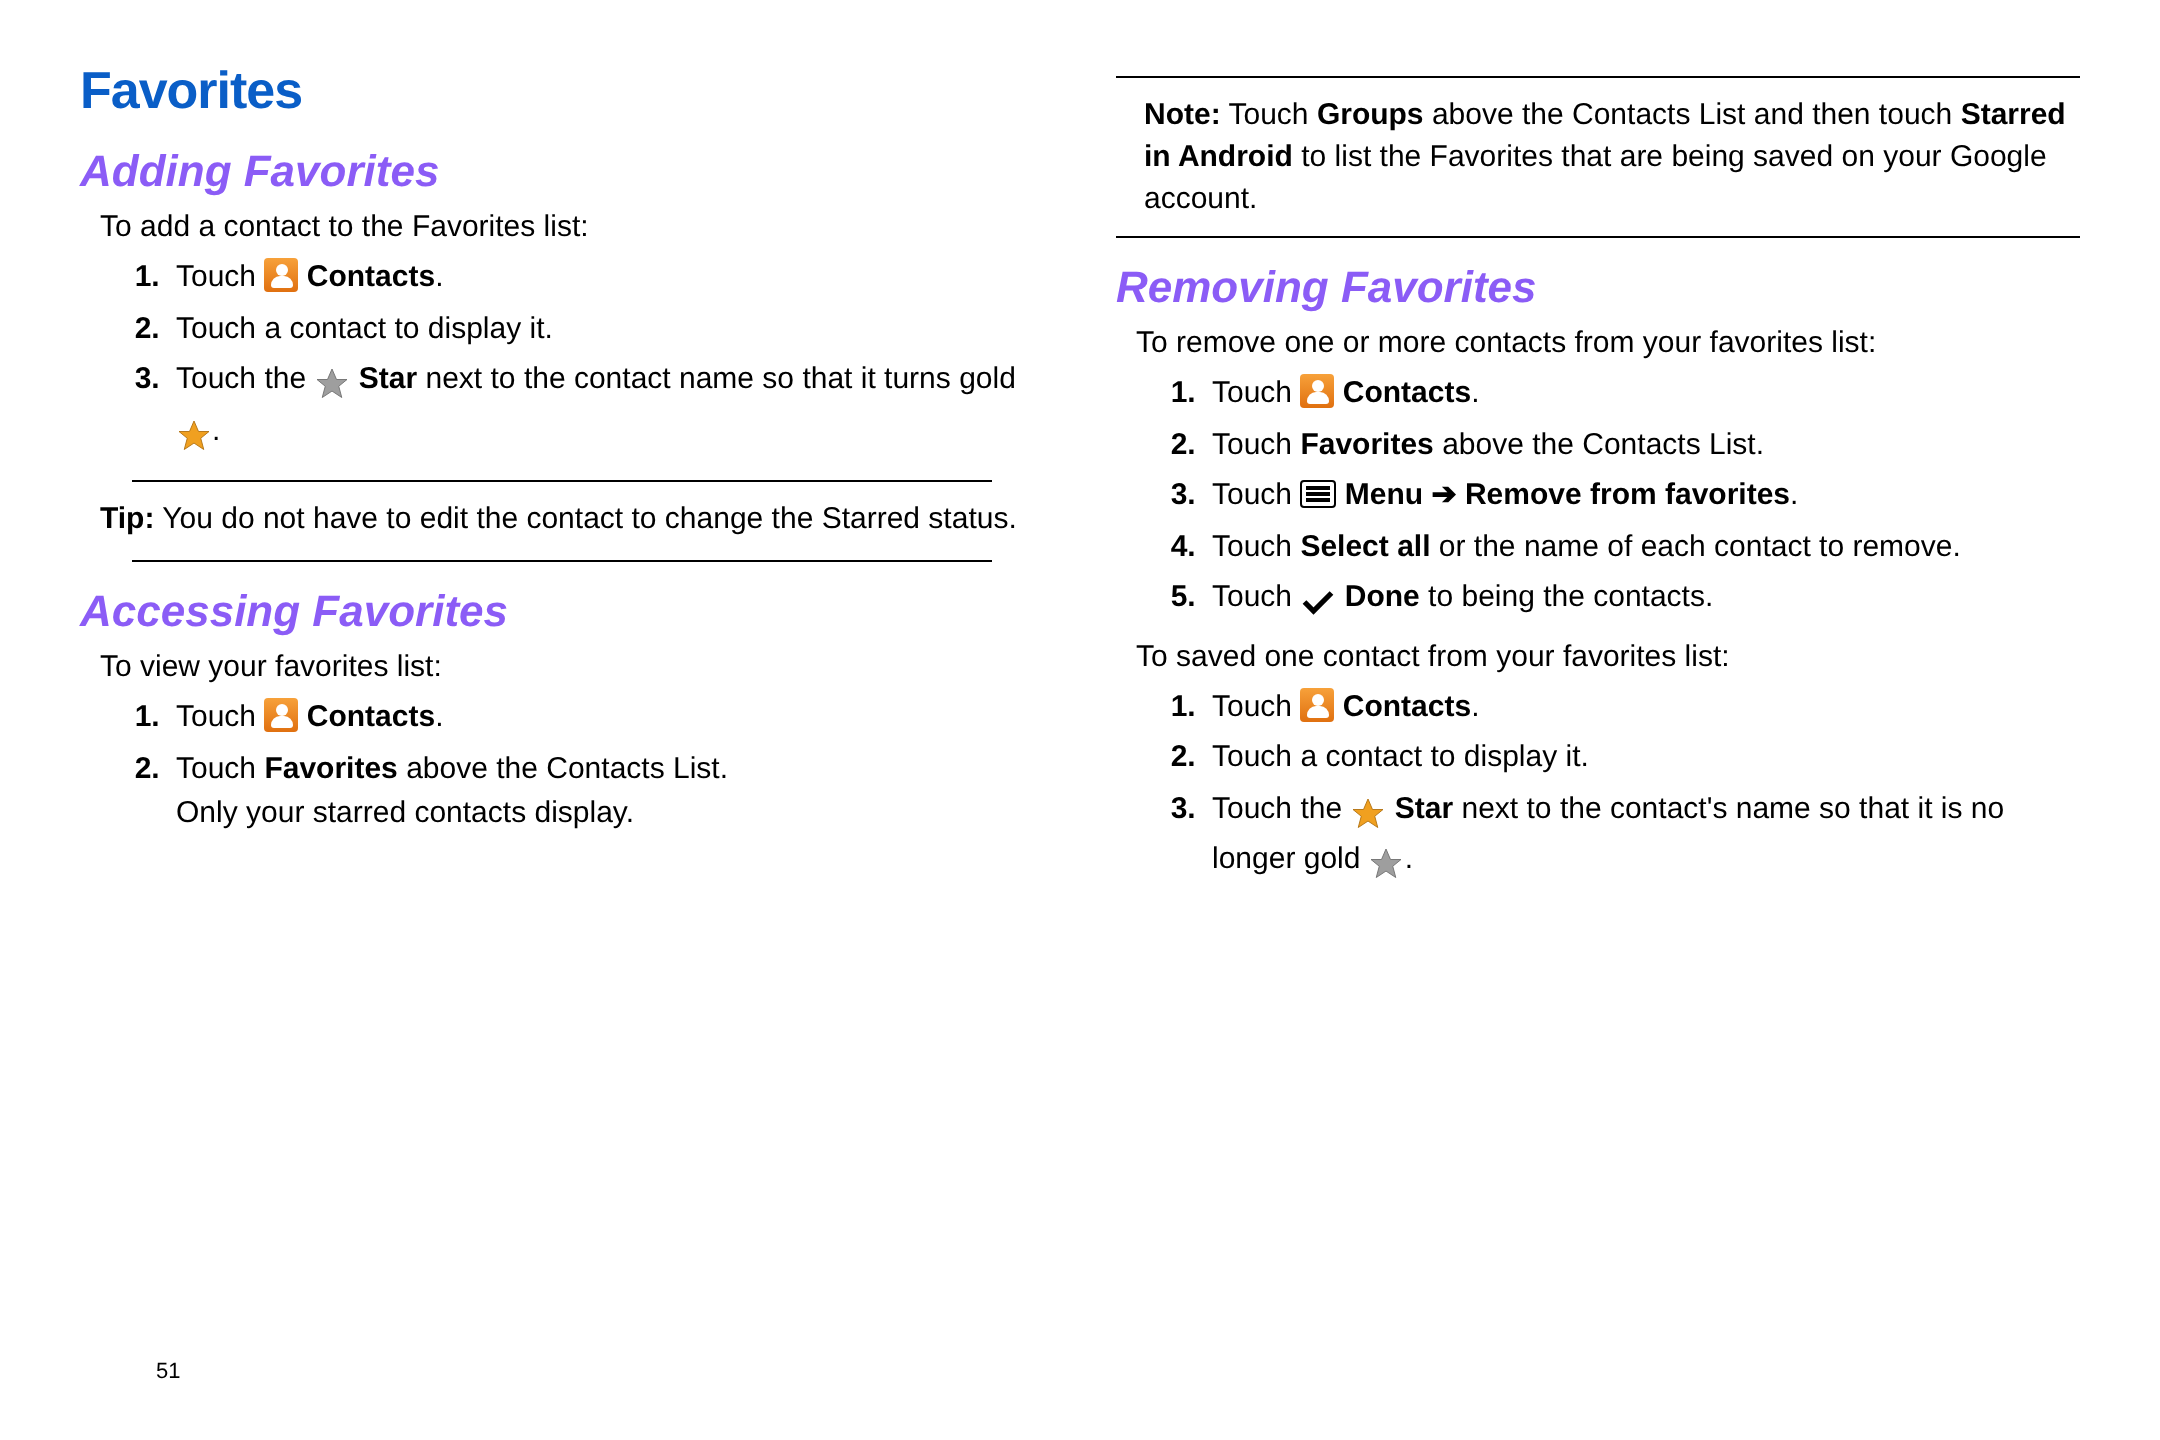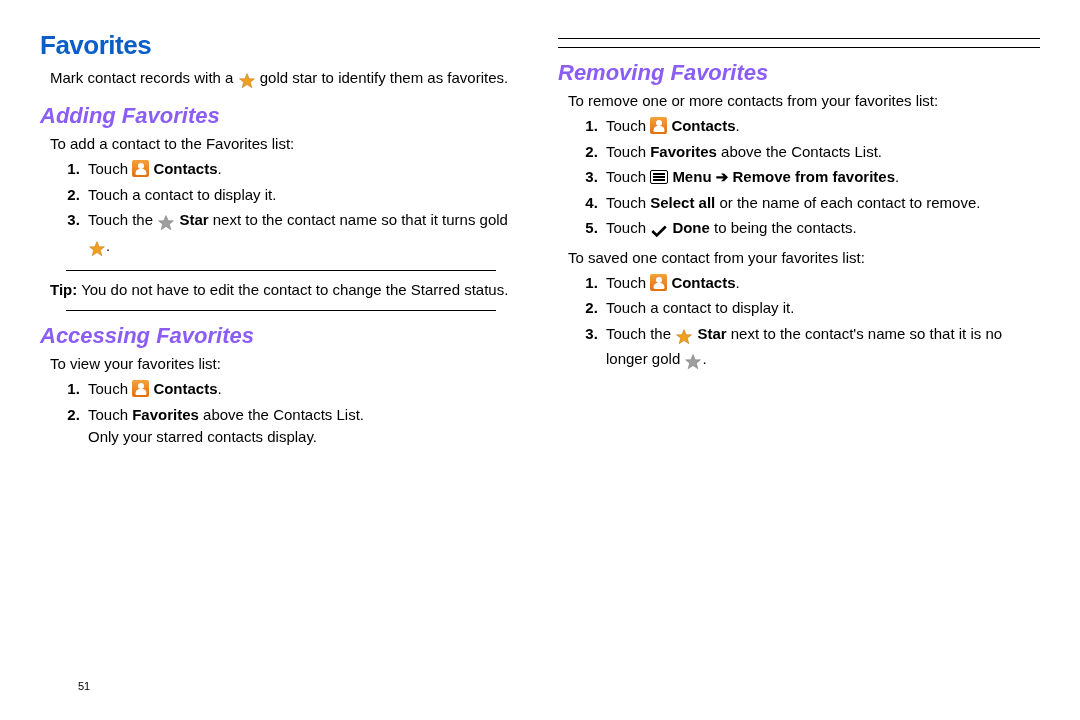--- a/index.html
+++ b/index.html
@@ -141,29 +141,20 @@
     bottom: 28px;
     font-size: 11px;
   }
 </style>
 </head>
 <body>
 
 <div class="page">
   <div class="col">
     <h1>Favorites</h1>
-    <p class="indent">
-      <span>Mark contact records with a</span>
-      <span class="icon">
-        <svg class="star-svg" viewBox="0 0 24 24">
-            <polygon points="12,2 15,9 22,9 16.5,13.5 18.5,21 12,16.7 5.5,21 7.5,13.5 2,9 9,9" fill="#f0a020" stroke="#b07010" stroke-width="0.6"></polygon>
-          </svg>
-      </span>
-      <span>gold star to identify them as favorites.</span>
-    </p>
 
     <h2>Adding Favorites</h2>
     <p class="indent">To add a contact to the Favorites list:</p>
     <ol>
       <li>
         <span>Touch</span>
         <span class="icon contacts-icon"></span>
         <span class="b">Contacts</span>.
       </li>
       <li>Touch a contact to display it.</li>
@@ -202,20 +193,28 @@
         <span>Touch</span>
         <span class="b">Favorites</span>
         <span>above the Contacts List.</span><br>
         <span>Only your starred contacts display.</span>
       </li>
     </ol>
   </div>
 
   <div class="col">
     <hr class="rule">
+    <p class="indent" style="text-align:left; padding: 0 4px;">
+      <span class="b">Note:</span>
+      <span>Touch</span>
+      <span class="b">Groups</span>
+      <span>above the Contacts List and then touch</span>
+      <span class="b">Starred in Android</span>
+      <span>to list the Favorites that are being saved on your Google account.</span>
+    </p>
     <hr class="rule">
 
     <h2>Removing Favorites</h2>
     <p class="indent">To remove one or more contacts from your favorites list:</p>
     <ol>
       <li>
         <span>Touch</span>
         <span class="icon contacts-icon"></span>
         <span class="b">Contacts</span>.
       </li>

